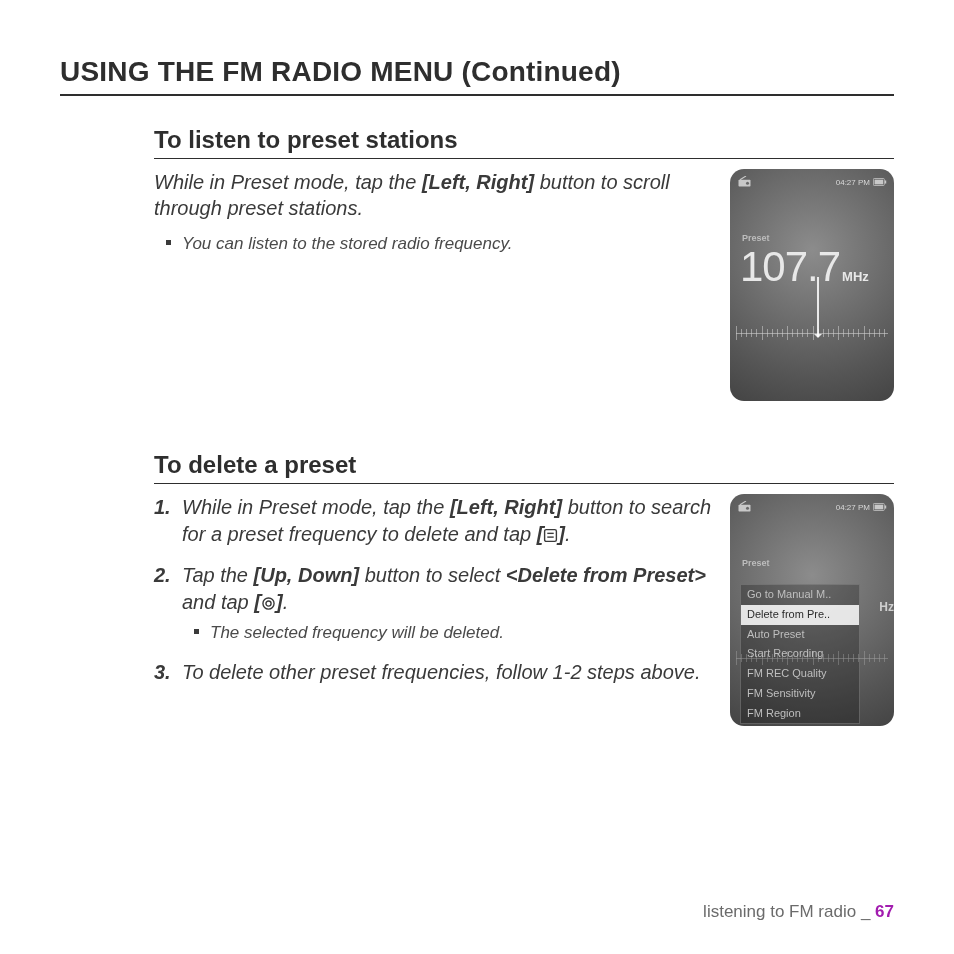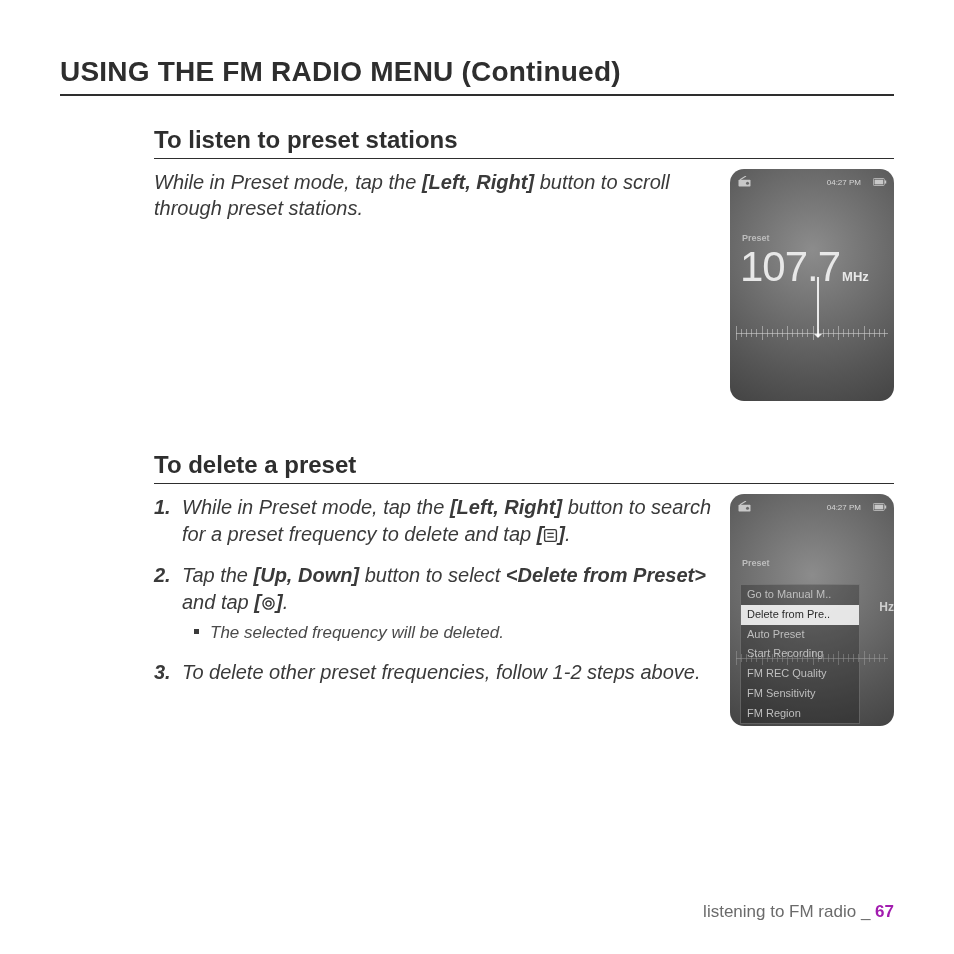--- a/index.html
+++ b/index.html
@@ -93,21 +93,21 @@
     position: relative;
   }
   .dev-status {
     display: flex;
     justify-content: space-between;
     align-items: center;
     padding: 6px 7px 0 7px;
     height: 20px;
   }
   .radio-icon svg { width: 15px; height: 12px; display:block; }
-  .status-right { display: flex; align-items: center; gap: 12px; }
+  .status-right { display: flex; align-items: center; gap: 3px; }
   .time { color: #d8d8d8; font-size: 8px; }
   .batt svg { width: 14px; height: 8px; display:block; }
   .preset-label {
     color: #bdbdbd;
     font-size: 9px;
     font-weight: bold;
     padding: 44px 0 0 12px;
   }
   .freq {
     color: #e8e8e8;
@@ -188,20 +188,23 @@
 
 <h1 class="page-title">USING THE FM RADIO MENU (Continued)</h1>
 
 <div class="section">
   <h2 class="section-title">To listen to preset stations</h2>
   <div class="body-row">
     <div class="text-col">
       <p class="para">
         <span>While in Preset mode, tap the </span><strong>[Left, Right]</strong><span> button to scroll through preset stations.</span>
       </p>
+      <ul class="bullet-list">
+        <li>You can listen to the stored radio frequency.</li>
+      </ul>
     </div>
 
     <div class="device">
       <div class="dev-status">
         <span class="radio-icon">
           <svg viewBox="0 0 20 16">
               <rect x="2" y="5" width="16" height="9" rx="1" fill="#c8c8c8"></rect>
               <line x1="4" y1="5" x2="12" y2="0" stroke="#c8c8c8" stroke-width="1.5"></line>
               <circle cx="14" cy="9.5" r="2" fill="#6a6a6a"></circle>
             </svg>

